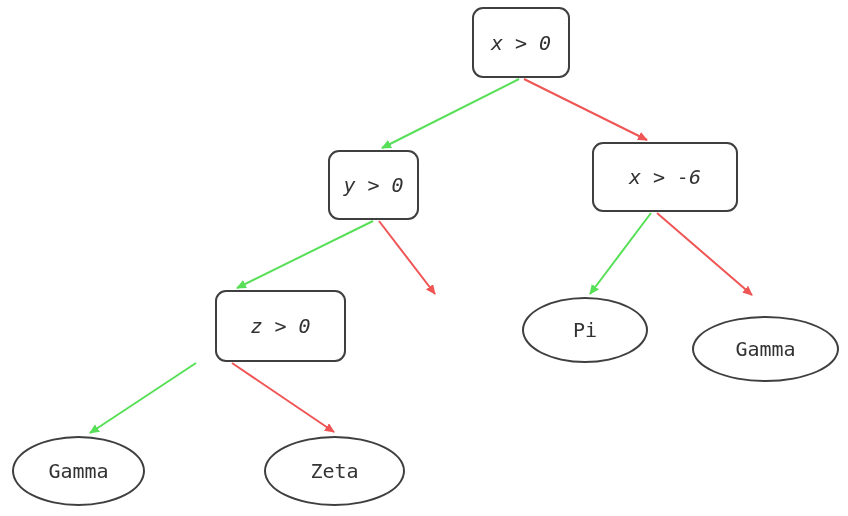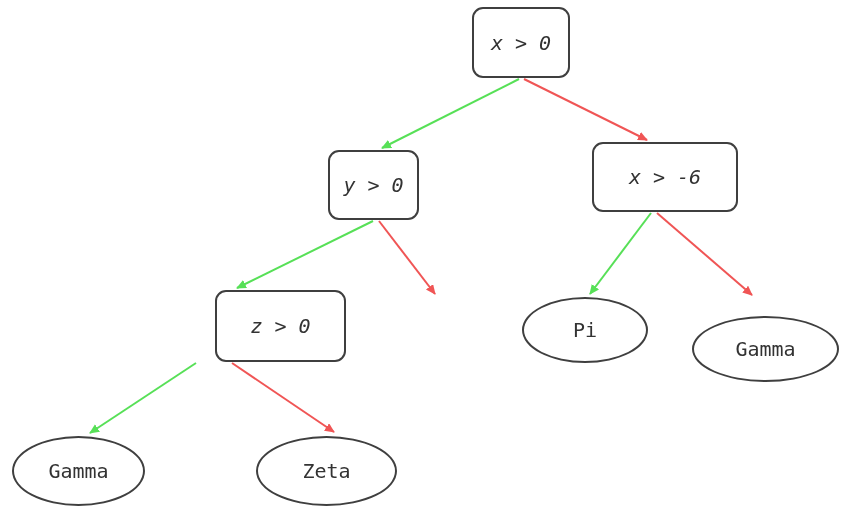--- a/index.html
+++ b/index.html
@@ -92,17 +92,17 @@
   </div>
 
   <div class="node ellipse" style="left:692px; top:316px; width:147px; height:66px;">
     <span>Gamma</span>
   </div>
 
   <div class="node ellipse" style="left:12px; top:436px; width:133px; height:70px;">
     <span>Gamma</span>
   </div>
 
-  <div class="node ellipse" style="left:256px; top:436px; width:141px; height:70px;">
+  <div class="node ellipse" style="left:264px; top:436px; width:141px; height:70px;">
     <span>Zeta</span>
   </div>
 
 </div>
 
 </body></html>

